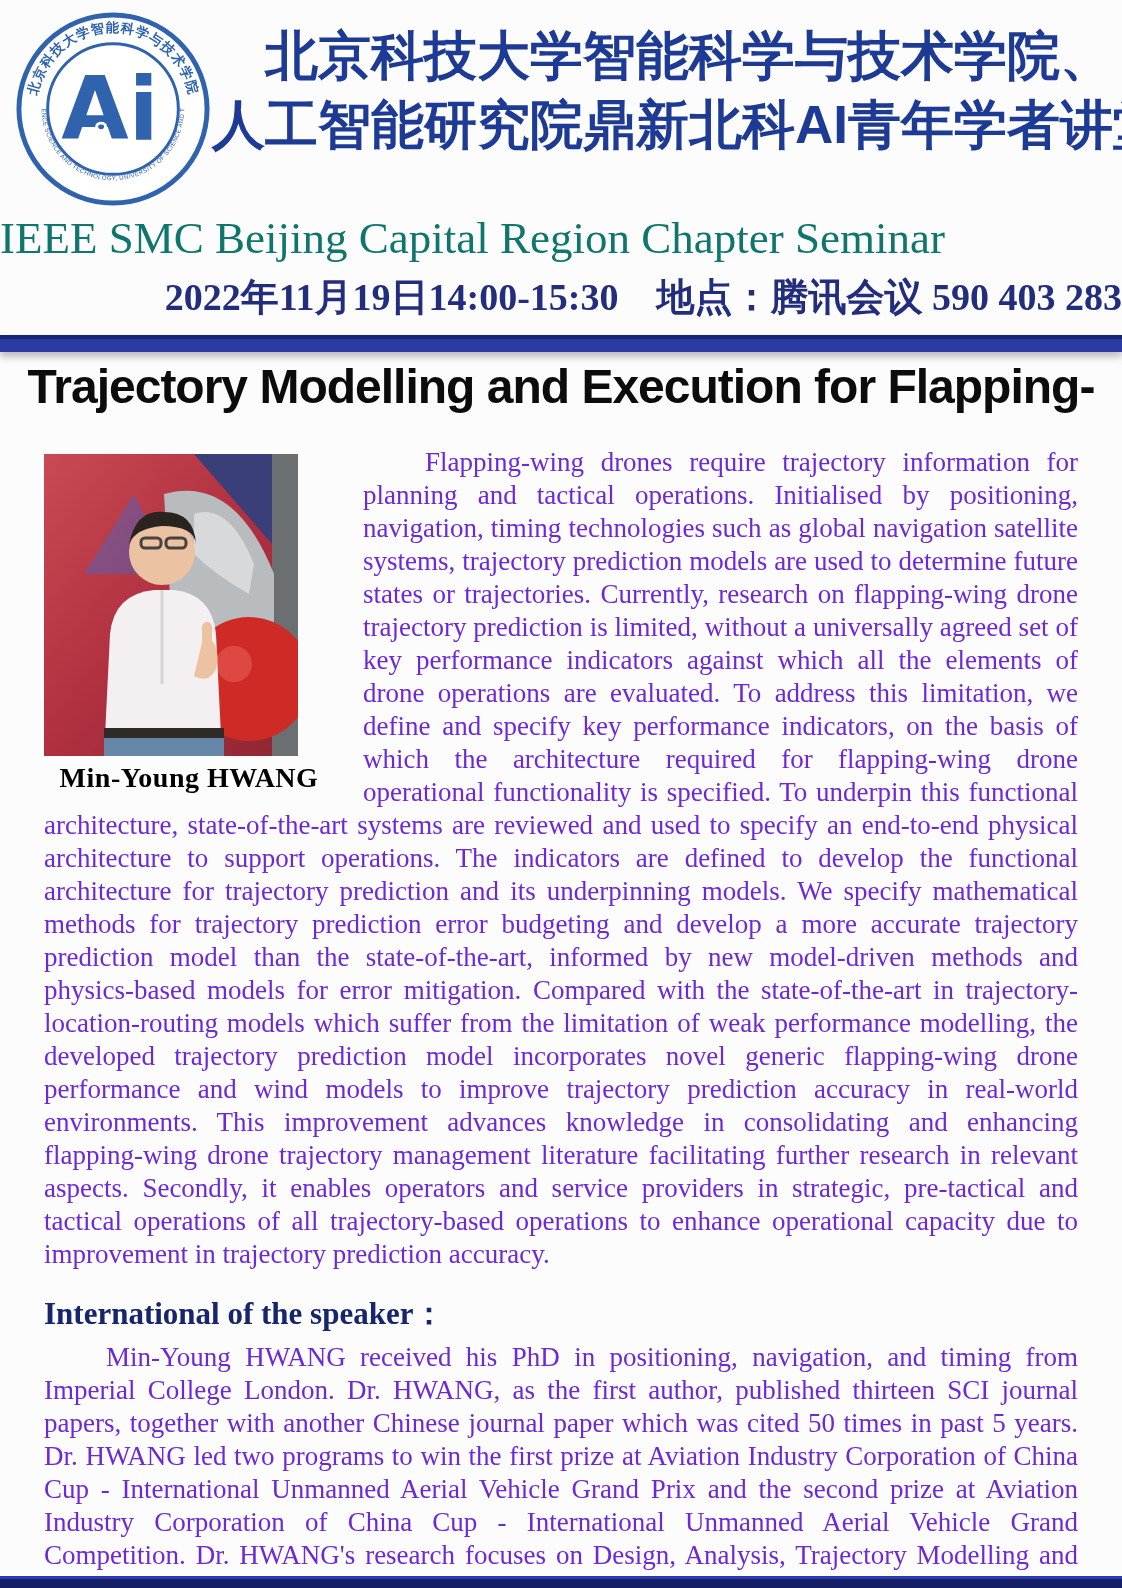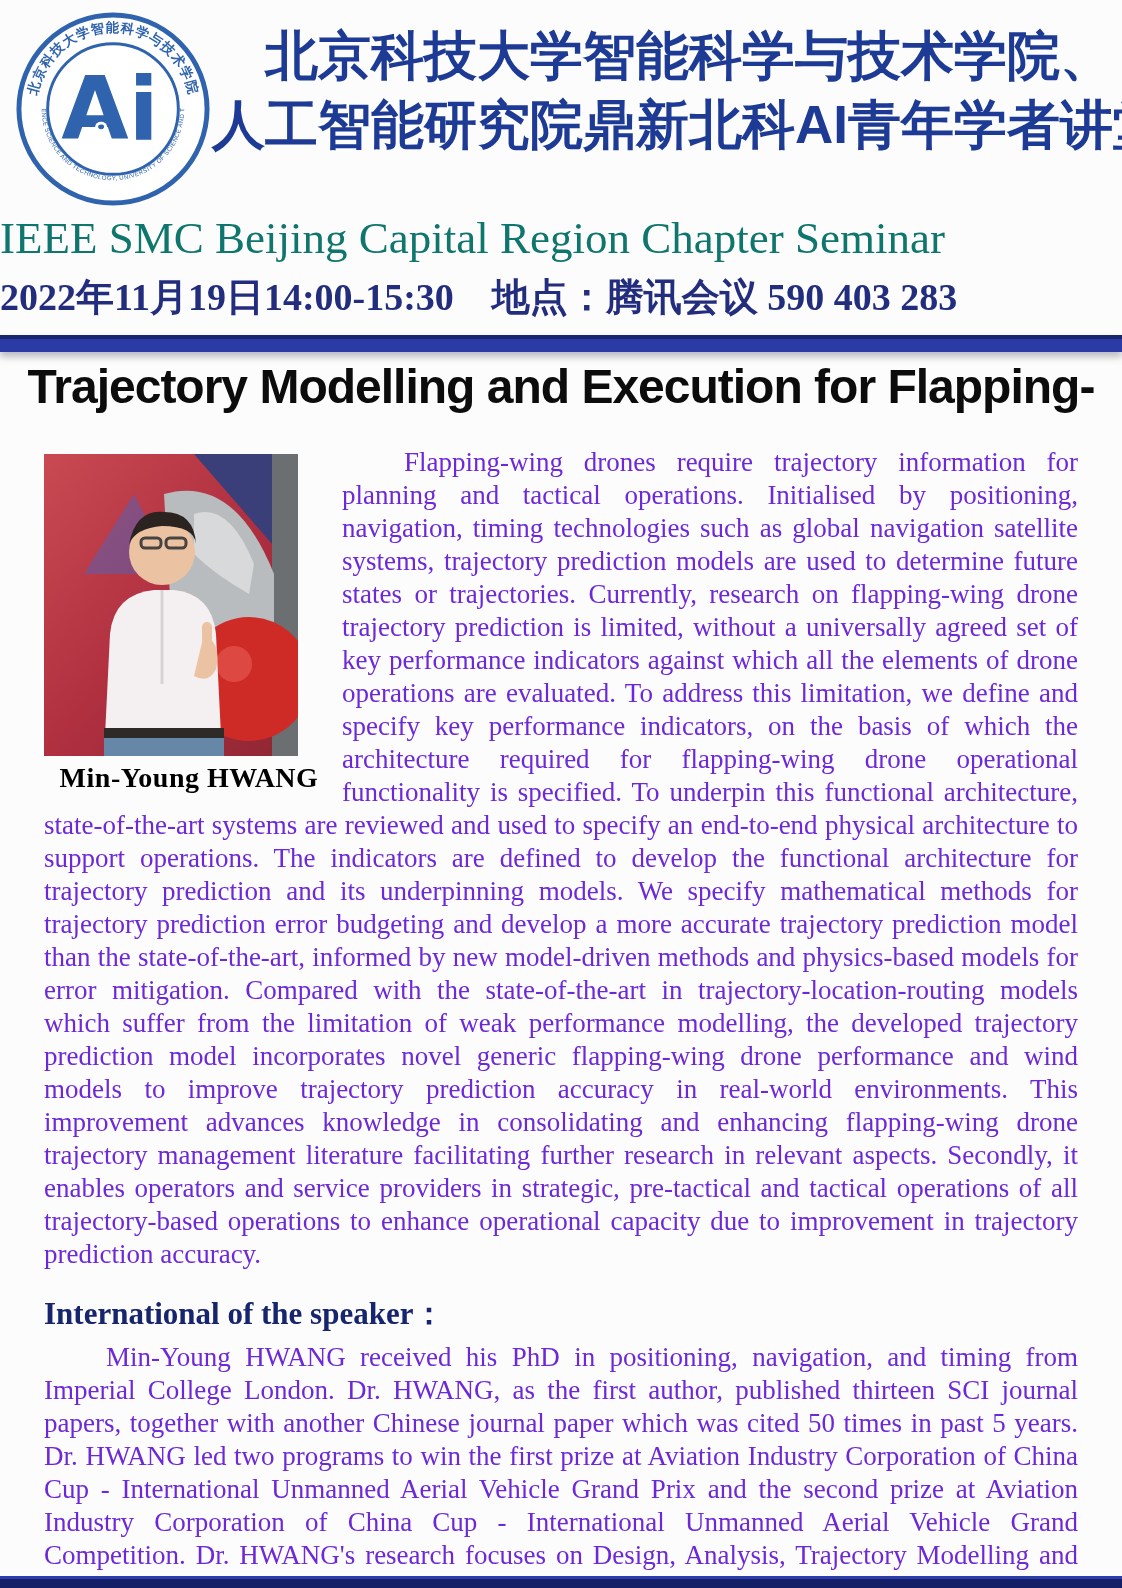--- a/index.html
+++ b/index.html
@@ -13,35 +13,35 @@
   .header-titles{
     flex:1;text-align:center;padding-top:12px;
     font-family:"Liberation Sans",sans-serif;font-weight:700;
     color:#1d3a94;font-size:53px;line-height:1.3;white-space:nowrap;
   }
   .seminar-line{
     text-align:left;color:#0f766e;font-size:45px;margin-top:4px;
     font-family:"Liberation Serif",serif;
   }
   .date-line{
-    text-align:left;color:#232d7d;font-size:38px;margin-top:8px;font-weight:600;
+    text-align:right;color:#232d7d;font-size:38px;margin-top:8px;font-weight:600;
   }
   .divider{
     margin-top:12px;height:13px;background:#2c3aa6;border-top:4px solid #1a2570;
     box-shadow:0 5px 7px rgba(110,110,125,.45);
   }
   .talk-title{
     text-align:center;font-family:"Liberation Sans",sans-serif;font-weight:800;
     font-size:48px;line-height:1.12;color:#0c0c0c;margin-top:8px;letter-spacing:-1px;
   }
   .content{padding:0 44px;}
   .abstract-heading{
     margin:8px 0 2px 265px;color:#16256e;font-size:32px;font-weight:700;
   }
-  figure.speaker{float:left;width:290px;margin:8px 8px 4px 0;padding:0;}
+  figure.speaker{float:left;width:290px;margin:8px 29px 4px 0;padding:0;}
   .photo{width:254px;height:302px;display:block;}
   figcaption{
     text-align:center;font-weight:700;font-size:28px;margin-top:6px;color:#000;
     letter-spacing:0.5px;white-space:nowrap;
   }
   p.body-text{
     font-size:27px;line-height:33px;text-align:justify;margin:0;color:#6d28d9;
   }
   p.indent{text-indent:62px;}
   .bio-heading{color:#16256e;font-size:31px;font-weight:700;margin:22px 0 6px 0;}

